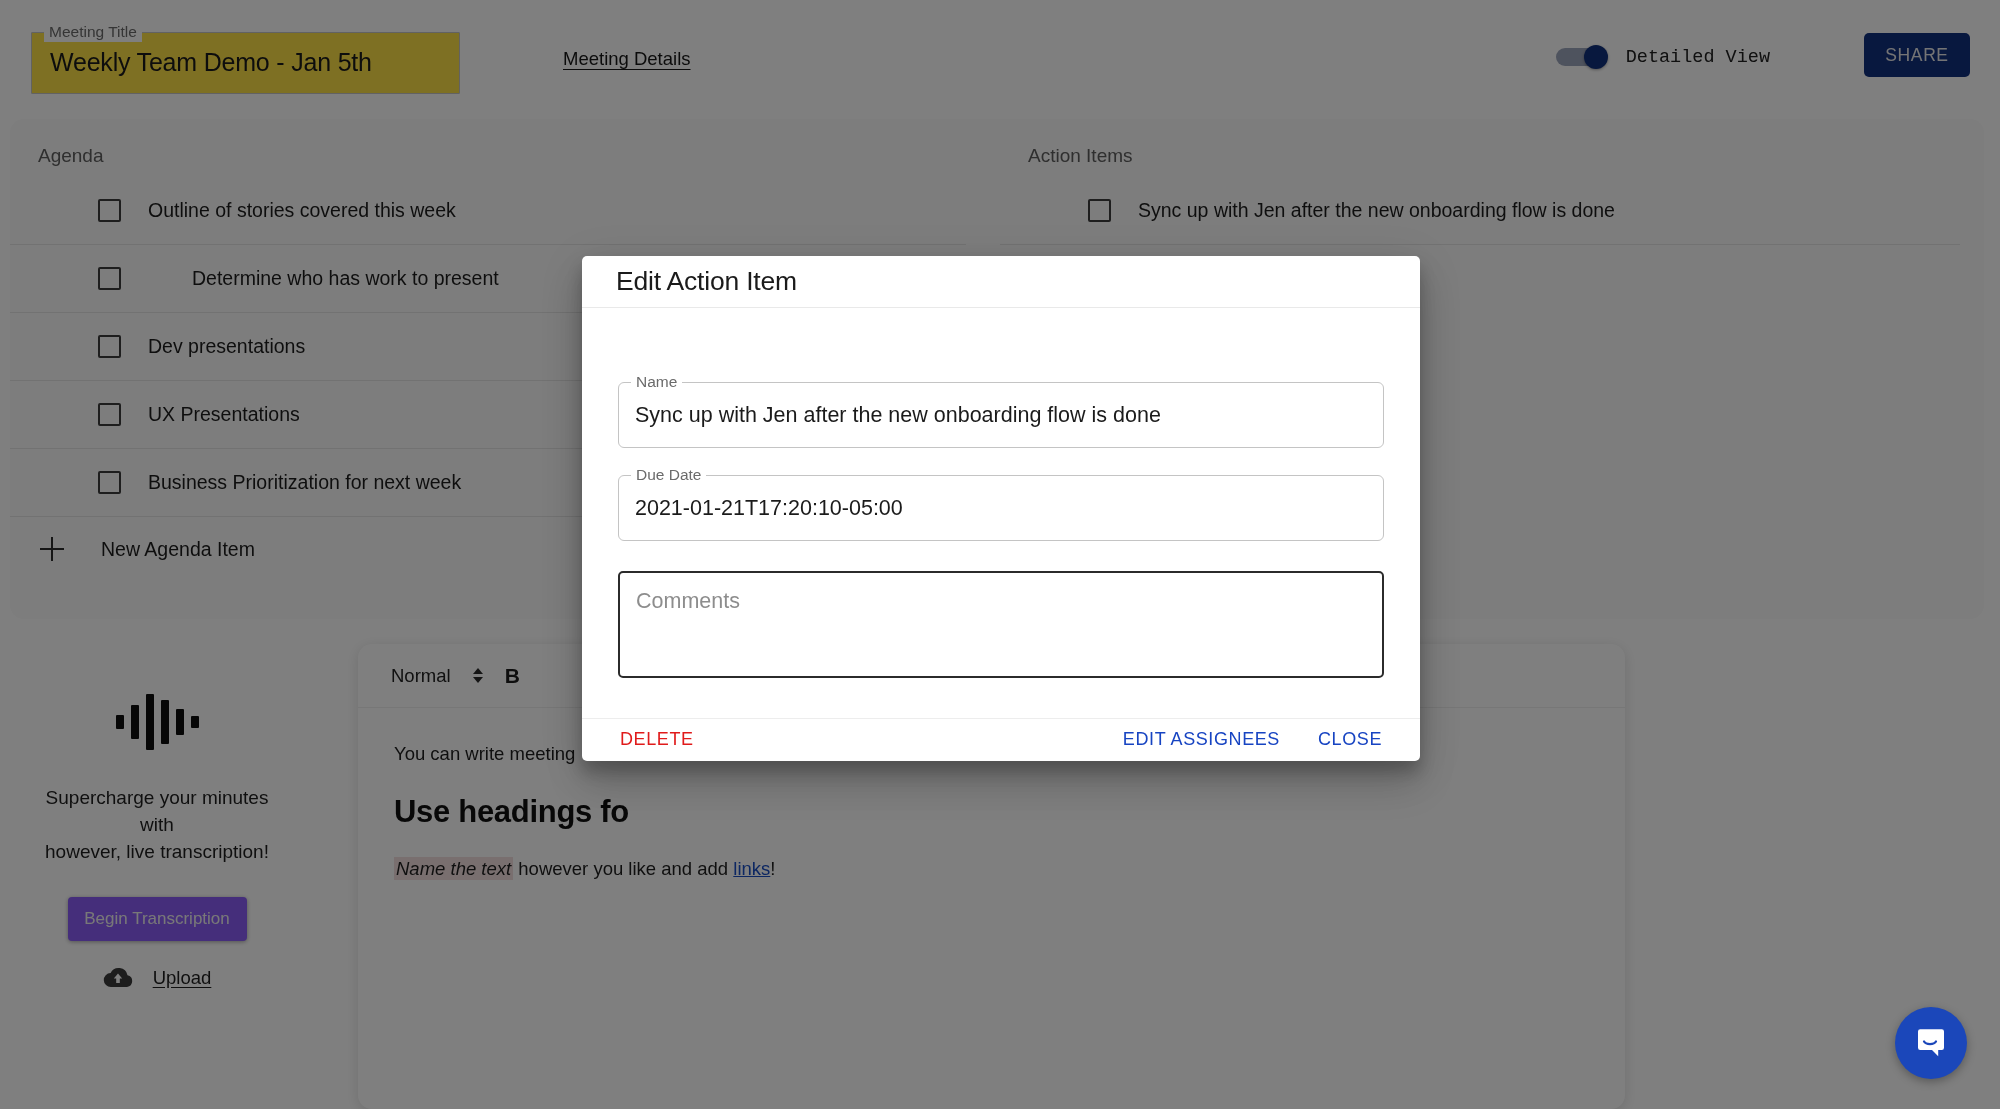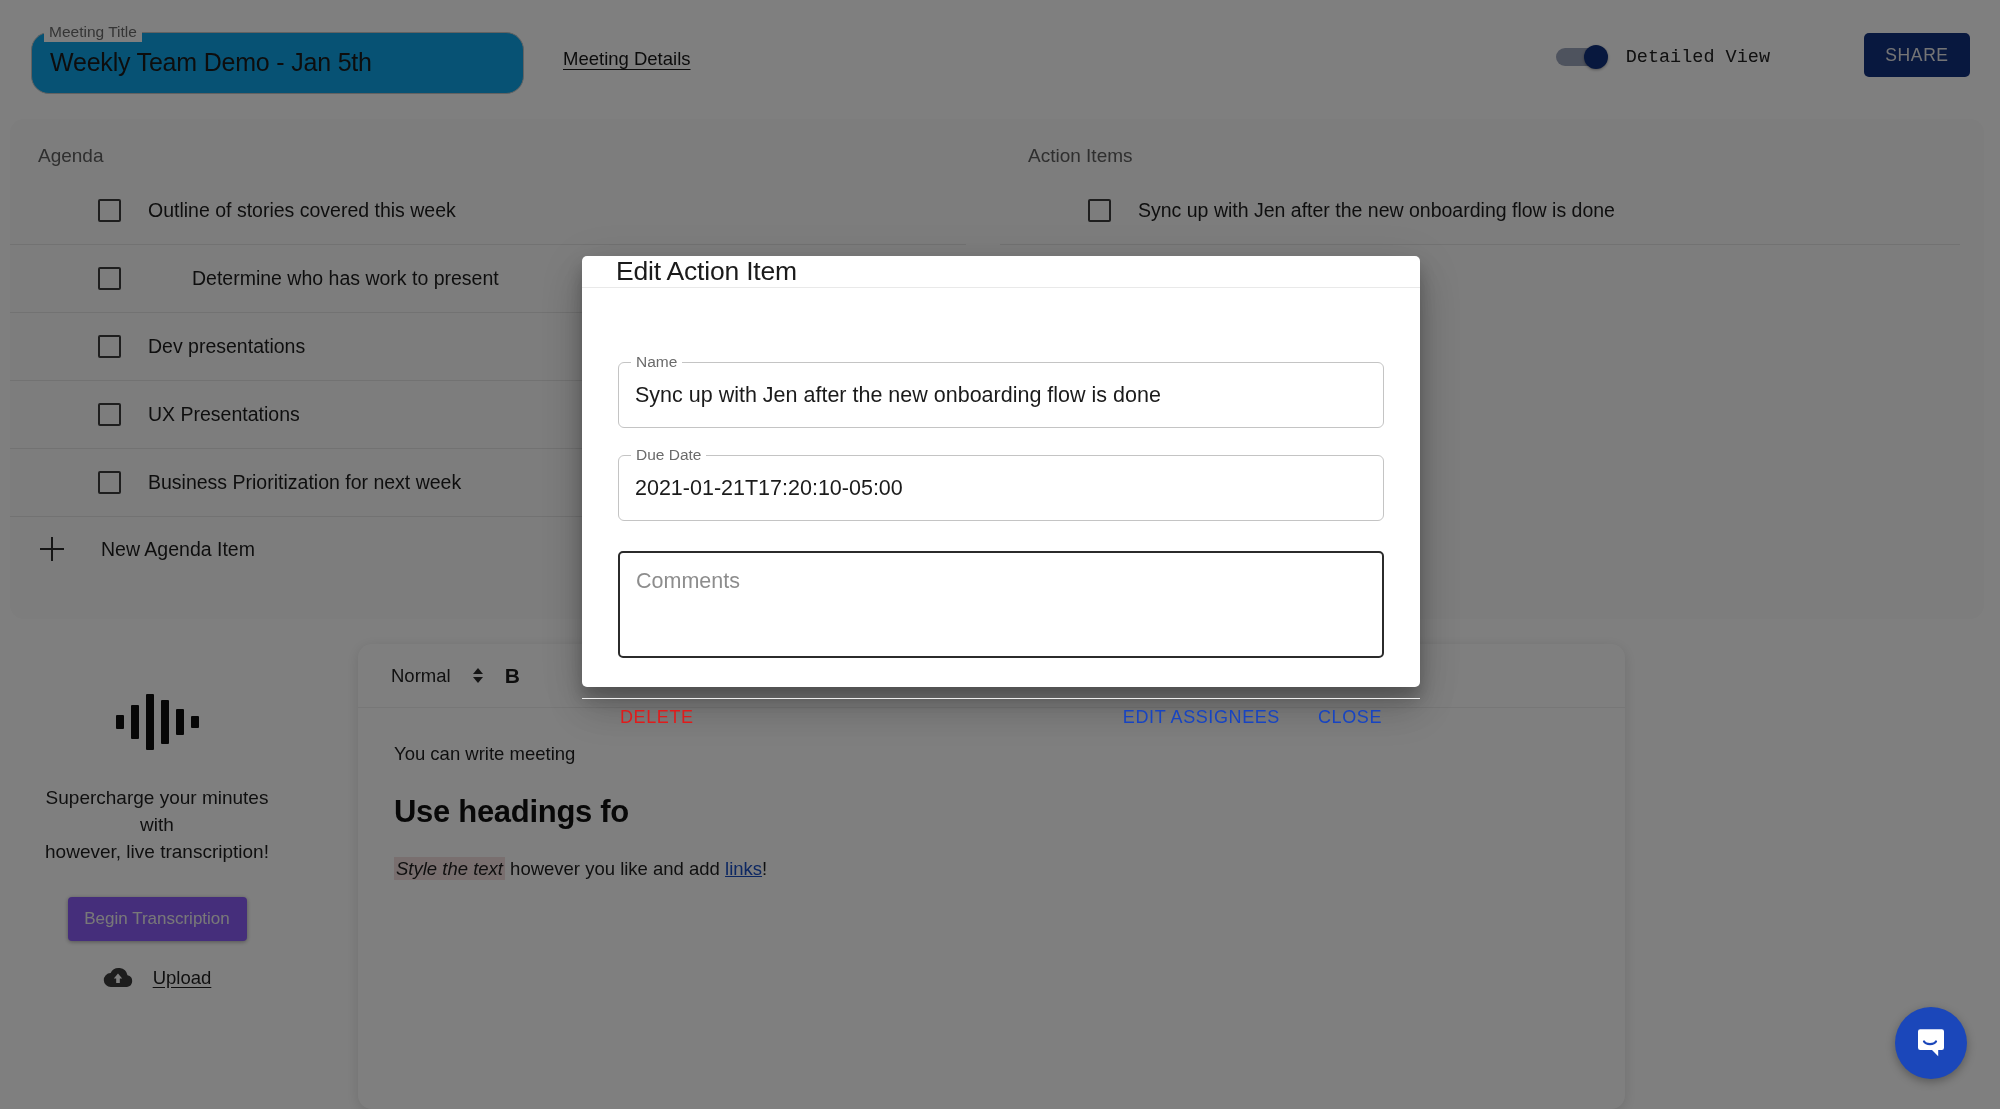--- a/index.html
+++ b/index.html
@@ -16,22 +16,22 @@
     position: absolute; inset: 0;
     width: 2000px; height: 1109px;
   }
 
   
   .header {
     position: absolute; left: 0; top: 0; width: 2000px; height: 120px;
     background: #ffffff;
   }
   .title-field {
-    position: absolute; left: 31px; top: 32px; width: 493px; height: 62px;
-    border: 1px solid #c4c4c4; border-radius: 18px; background: #0ea5e9;
+    position: absolute; left: 31px; top: 32px; width: 429px; height: 62px;
+    border: 1px solid #c4c4c4; border-radius: 1px; background: #fde047;
   }
   .title-field .notch-label {
     position: absolute; left: 12px; top: -11px;
     background: #ffffff; padding: 0 5px;
     font-size: 15.5px; color: #6b6b6b; line-height: 20px;
   }
   .title-field .value {
     position: absolute; left: 18px; top: 15px;
     font-size: 25px; color: #1b1b1b; font-weight: 400;
     letter-spacing: -0.2px;
@@ -183,21 +183,21 @@
 
   
   .scrim {
     position: absolute; inset: 0; width: 2000px; height: 1109px;
     background: rgba(0,0,0,.5); z-index: 40;
   }
 
   
   .modal {
     position: absolute; left: 582px; top: 256px;
-    width: 838px; height: 431px;
+    width: 838px; height: 505px;
     background: #ffffff; border-radius: 5px; z-index: 50;
     box-shadow: 0 11px 15px rgba(0,0,0,.2), 0 9px 46px rgba(0,0,0,.12), 0 24px 38px rgba(0,0,0,.14);
     display: flex; flex-direction: column; gap: 40px;
   }
   .modal-head {
     height: 91px; display: flex; align-items: center; padding: 0 34px;
     border-bottom: 1px solid #e9e9e9;
   }
   .modal-title { font-size: 26.5px; color: #1b1b1b; font-weight: 400; letter-spacing: -.2px; }
   .modal-body { flex: 1; padding: 34px 36px 0 36px; }
@@ -341,21 +341,21 @@
           <span class="arrows">
               <span class="up"></span>
               <span class="dn"></span>
             </span>
         </div>
         <span class="tb-bold">B</span>
       </div>
       <div class="editor-body">
         <div class="ed-p">You can write meeting</div>
         <div class="ed-h">Use headings fo</div>
-        <div class="ed-p2"><em>Style the text</em><span> however you like and add </span><a>links</a><span>!</span></div>
+        <div class="ed-p2"><em>Name the text</em><span> however you like and add </span><a>links</a><span>!</span></div>
       </div>
     </div>
   </div>
 
   <div class="scrim"></div>
 
   <div class="modal">
     <div class="modal-head">
       <span class="modal-title">Edit Action Item</span>
     </div>

